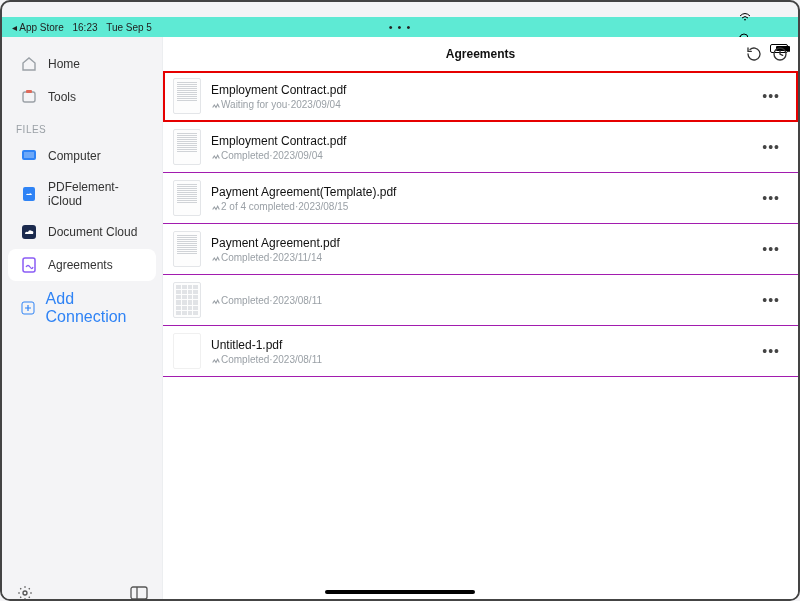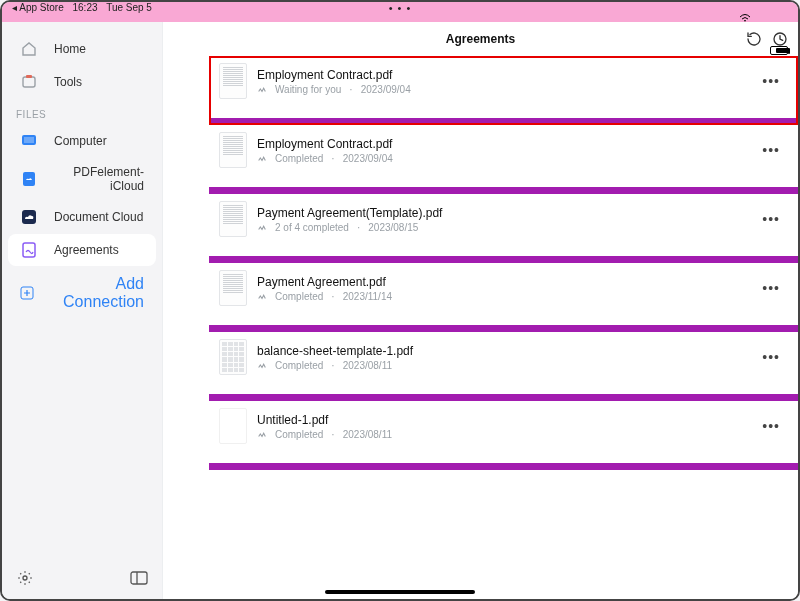--- a/index.html
+++ b/index.html
@@ -12,52 +12,53 @@
     position: relative;
     border: 2px solid #444;
     border-radius: 10px;
     overflow: hidden;
     color: #111;
   }
   
   .statusbar {
     height: 20px;
     display: flex;
+    align-items: center;
     justify-content: space-between;
     padding: 0 10px;
     font-size: 10px;
     color: #222;
-    background: #f9a8d4;
+    background: #5eead4;
+    margin-top: 15px;
   }
   .statusbar .left span { margin-right: 6px; }
   .statusbar .center { position: absolute; left:50%; transform:translateX(-50%); font-size:11px; letter-spacing:1px;}
   .statusbar .right span { margin-left: 4px; }
   .battery { display:inline-block; width:18px; height:9px; border:1px solid #000; border-radius:2px; position:relative; vertical-align:middle;}
   .battery::after { content:""; position:absolute; right:-3px; top:2px; width:2px; height:5px; background:#000; border-radius:1px;}
   .battery .fill{ position:absolute; left:1px; top:1px; bottom:1px; background:#000; border-radius:1px;}
   
   .app { display:flex; height: calc(100% - 20px); }
   .sidebar {
     width: 160px;
     background:#f4f4f6;
     display:flex;
     flex-direction:column;
     padding: 10px 0 0 0;
   }
   .nav-item, .file-item {
     display:flex;
     align-items:center;
-    gap:16px;
+    gap:10px;
     padding:7px 12px;
     font-size:12px;
     color:#333;
     border-radius:8px;
     margin: 1px 6px;
     cursor:pointer;
-    text-align:right;
   }
   .file-item.active { background:#fff; }
   .section-label { font-size:10px; color:#9aa0a6; letter-spacing:0.5px; padding:10px 14px 4px;}
   .icon-box { width:18px; height:18px; display:flex; align-items:center; justify-content:center; color:#9aa0a6;}
   .icon-blue { color:#2f83f5; }
   .add-conn { color:#2f83f5; font-size:16px;}
   .sidebar-bottom { margin-top:auto; display:flex; justify-content:space-between; padding:12px 14px;}
   .sidebar-bottom .icon-box { color:#555; }
   
   .main { flex:1; background:#fff; display:flex; flex-direction:column; min-width:0; border-left:1px solid #eceef0;}
@@ -69,35 +70,34 @@
     position:relative;
   }
   .main-title { font-size:12px; font-weight:600;}
   .header-actions { position:absolute; right:10px; top:0; bottom:0; display:flex; align-items:center; gap:10px;}
   .header-actions svg { width:16px; height:16px; stroke:#333;}
   .file-list { flex:1; overflow:auto;}
   .row {
     display:flex;
     align-items:center;
     gap:10px;
-    padding:7px 14px 19px 10px;
-    border-bottom:7px solid #a21caf;
+    padding:7px 14px 7px 10px;
+    border-bottom:1px solid #a21caf;
     position:relative;
-    margin-left:46px;
   }
   .row.highlighted { outline:2px solid #e60000; outline-offset:-2px; }
   .thumb {
     width:28px; height:36px; background:#fdfdfd; border:1px solid #e3e5e8; border-radius:2px;
     display:flex; flex-direction:column; padding:3px 3px; gap:1px;
   }
   .thumb .line { height:1px; background:#d0d3d7; }
   .thumb.blank { background:#fff; border-color:#f0f0f0;}
   .row-body { display:flex; flex-direction:column; gap:2px; min-width:0; flex:1;}
   .row-title { font-size:12px; font-weight:500; color:#111; white-space:nowrap; overflow:hidden; text-overflow:ellipsis;}
-  .row-sub { font-size:10px; color:#9aa0a6; display:flex; align-items:flex-start; gap:8px;}
+  .row-sub { font-size:10px; color:#9aa0a6; display:flex; align-items:flex-end; gap:0;}
   .row-sub .sig-icon { width:10px; height:10px; display:inline-block;}
   .row-more { font-size:14px; color:#444; letter-spacing:1px; cursor:pointer; padding:4px;}
   
   .home-indicator {
     position:absolute; bottom:5px; left:50%; transform:translateX(-50%);
     width:150px; height:4px; border-radius:3px; background:#000;
   }
   svg { display:block; }
 </style>
 </head>
@@ -339,21 +339,20 @@
               <div style="background:#e1e3e6"></div>
               <div style="background:#e1e3e6"></div>
               <div style="background:#e1e3e6"></div>
               <div style="background:#e1e3e6"></div>
               <div style="background:#e1e3e6"></div>
               <div style="background:#e1e3e6"></div>
               <div style="background:#e1e3e6"></div>
             </div>
           </div>
           <div class="row-body">
-            <div class="row-title">balance-sheet-template-1.pdf</div>
             <div class="row-sub"><svg class="sig-icon" viewBox="0 0 12 12">
                 <path d="M2 9 L4 6 L6 9 L8 5 L10 9" fill="none" stroke="#9aa0a6" stroke-width="1.3"></path>
               </svg><span>Completed</span> · <span>2023/08/11</span></div>
           </div>
           <div class="row-more">•••</div>
         </div>
         <div class="row">
           <div class="thumb blank"></div>
           <div class="row-body">
             <div class="row-title">Untitled-1.pdf</div>

